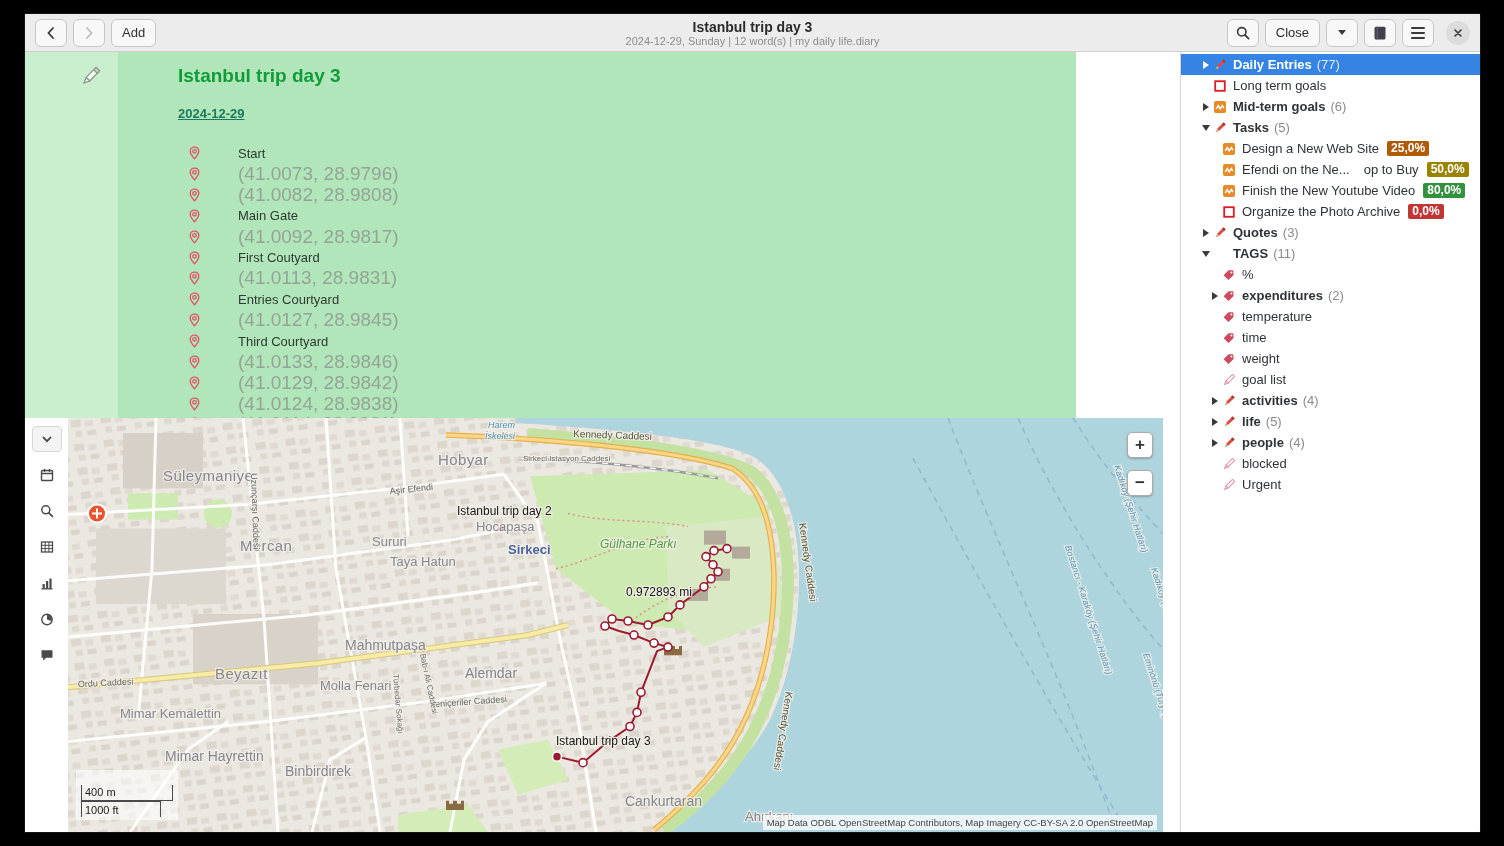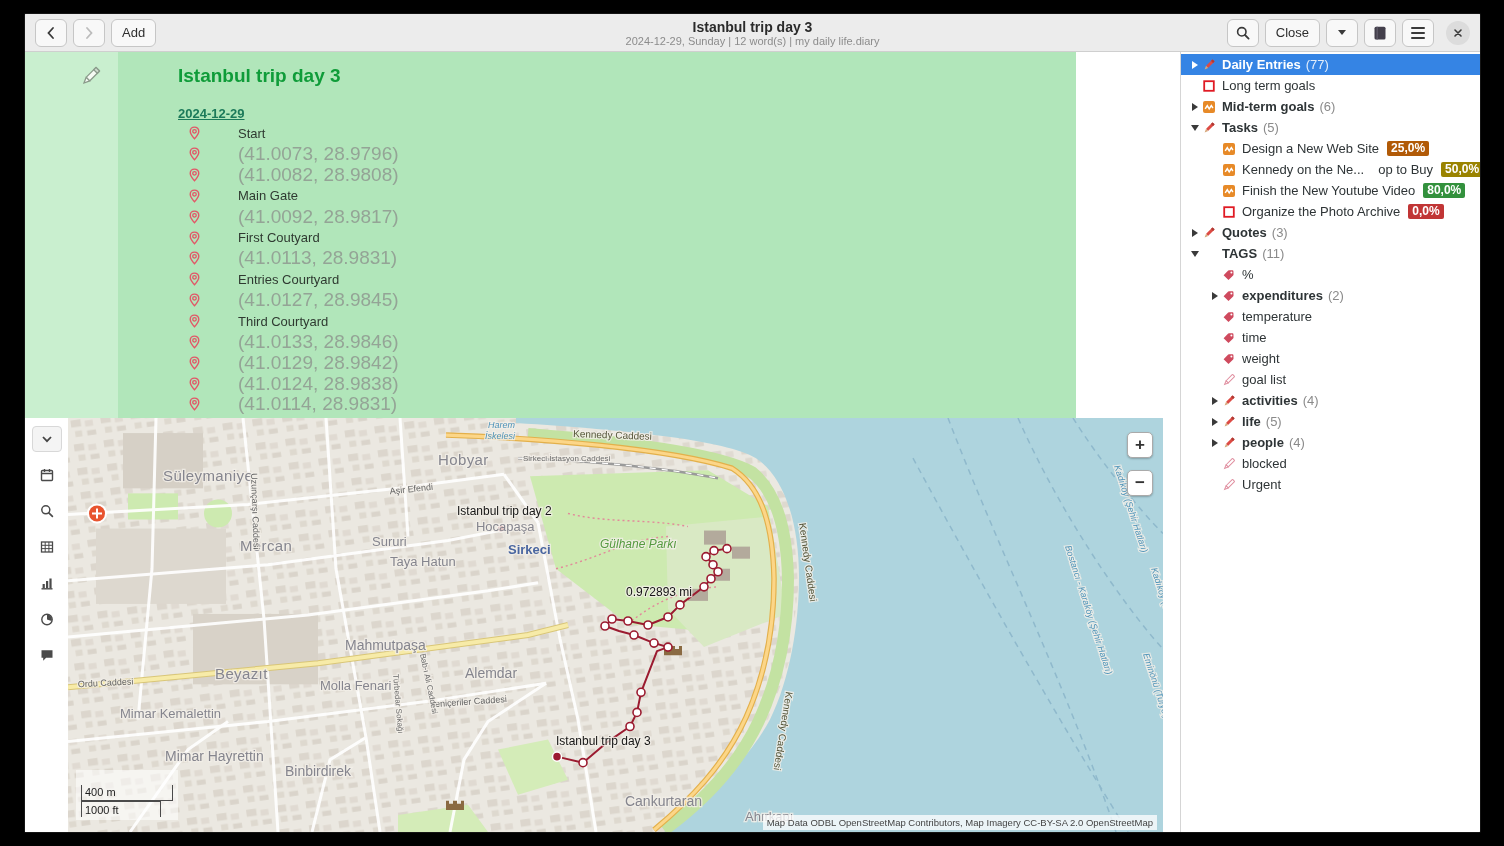--- a/index.html
+++ b/index.html
@@ -24,21 +24,21 @@
   .hambox i{display:block;width:14px;height:2px;background:#3a3a3a;border-radius:1px;}
   
   .content{position:absolute;top:38px;left:0;right:0;bottom:0;display:flex;}
   .main{width:1155px;position:relative;background:#fff;flex:0 0 1155px;}
   
   .editor{position:absolute;top:0;left:0;width:1051px;height:366px;display:flex;overflow:hidden;}
   .emargin{width:93px;flex:0 0 93px;background:#c9efcf;}
   .ebody{flex:1;background:#b1e6ba;padding:12px 0 0 60px;box-sizing:border-box;}
   .etitle{margin:0;font-size:19px;line-height:24px;font-weight:bold;color:#0f9c39;}
   .edate{display:inline-block;margin-top:17px;font-size:13px;line-height:18px;color:#1c7a5a;text-decoration:underline;font-weight:bold;}
-  .lines{}
+  .lines{margin-top:20px;}
   .line{height:20.85px;display:flex;align-items:center;padding-left:10px;}
   .pin{width:13px;height:14px;flex:0 0 13px;margin-right:37px;}
   .lt{font-size:13px;color:#2f3a31;}
   .lc{font-size:19px;color:#94a496;}
   .mpencil{margin:12px 0 0 52px;}
   
   .mappanel{position:absolute;top:366px;left:0;right:0;bottom:0;background:#fff;}
   .mtoolbar{position:absolute;left:0;top:0;bottom:0;width:43px;background:#fff;display:flex;flex-direction:column;align-items:center;padding-top:8px;gap:10px;box-sizing:border-box;}
   .tbtn{width:28px;height:24px;display:flex;align-items:center;justify-content:center;border-radius:4px;background:#f4f4f4;border:1px solid #d8d8d8;}
   .tico{width:26px;height:26px;display:flex;align-items:center;justify-content:center;}
@@ -58,21 +58,21 @@
   .zoomctl{position:absolute;right:10px;top:14px;display:flex;flex-direction:column;gap:12px;}
   .zbtn{width:24px;height:24px;background:#fff;border:1px solid #aaa;border-radius:5px;display:flex;align-items:center;justify-content:center;
         font-size:17px;font-weight:bold;color:#333;box-shadow:0 1px 2px rgba(0,0,0,.25);}
   .scale{position:absolute;left:8px;bottom:12px;background:rgba(255,255,255,.55);padding:3px 5px;font-size:11px;color:#1d1d1d;line-height:14px;}
   .sm{width:92px;border:1.5px solid #4a4a4a;border-top:none;padding:0 3px 1px;box-sizing:border-box;margin-top:12px;}
   .sf{width:80px;border:1.5px solid #4a4a4a;border-bottom:none;padding:1px 3px 0;box-sizing:border-box;}
   .attrib{position:absolute;right:6px;bottom:2px;background:rgba(255,255,255,.75);font-size:9.5px;color:#444;padding:2px 4px;}
   
   .sidebar{flex:1;background:#fff;border-left:1px solid #d5d5d5;padding-top:2px;box-sizing:border-box;overflow:hidden;}
   .trow{height:21px;display:flex;align-items:center;font-size:13px;color:#2e3436;}
-  .trow.lv0{padding-left:6px;}
+  .trow.lv0{padding-left:17px;}
   .trow.lv1{padding-left:26px;}
   .trow.sel{background:#3584e4;color:#fff;}
   .exp{width:15px;height:15px;flex:0 0 15px;display:flex;align-items:center;justify-content:center;}
   .exp.r::before{content:"";width:0;height:0;border-left:6px solid #3a3a3a;border-top:4px solid transparent;border-bottom:4px solid transparent;}
   .exp.d::before{content:"";width:0;height:0;border-top:6px solid #3a3a3a;border-left:4px solid transparent;border-right:4px solid transparent;}
   .trow.sel .exp.r::before{border-left-color:#fff;}
   .ic{width:14px;height:14px;flex:0 0 14px;margin-right:6px;}
   .lbl{white-space:nowrap;}
   .lbl.b{font-weight:bold;}
   .lbl.tail{margin-left:14px;}
@@ -524,21 +524,21 @@
           </svg>
         <span class="lbl">Design a New Web Site</span>
         <span class="badge" style="background: rgb(177, 90, 7);">25,0%</span>
       </div>
 
       <div class="trow lv1">
         <span class="exp"></span>
         <svg class="ic" viewBox="0 0 14 14">
             <use href="#i-wave"></use>
           </svg>
-        <span class="lbl">Kennedy on the Ne...</span>
+        <span class="lbl">Efendi on the Ne...</span>
         <span class="lbl tail">op to Buy</span>
         <span class="badge" style="background: rgb(154, 131, 0);">50,0%</span>
       </div>
 
       <div class="trow lv1">
         <span class="exp"></span>
         <svg class="ic" viewBox="0 0 14 14">
             <use href="#i-wave"></use>
           </svg>
         <span class="lbl">Finish the New Youtube Video</span>

